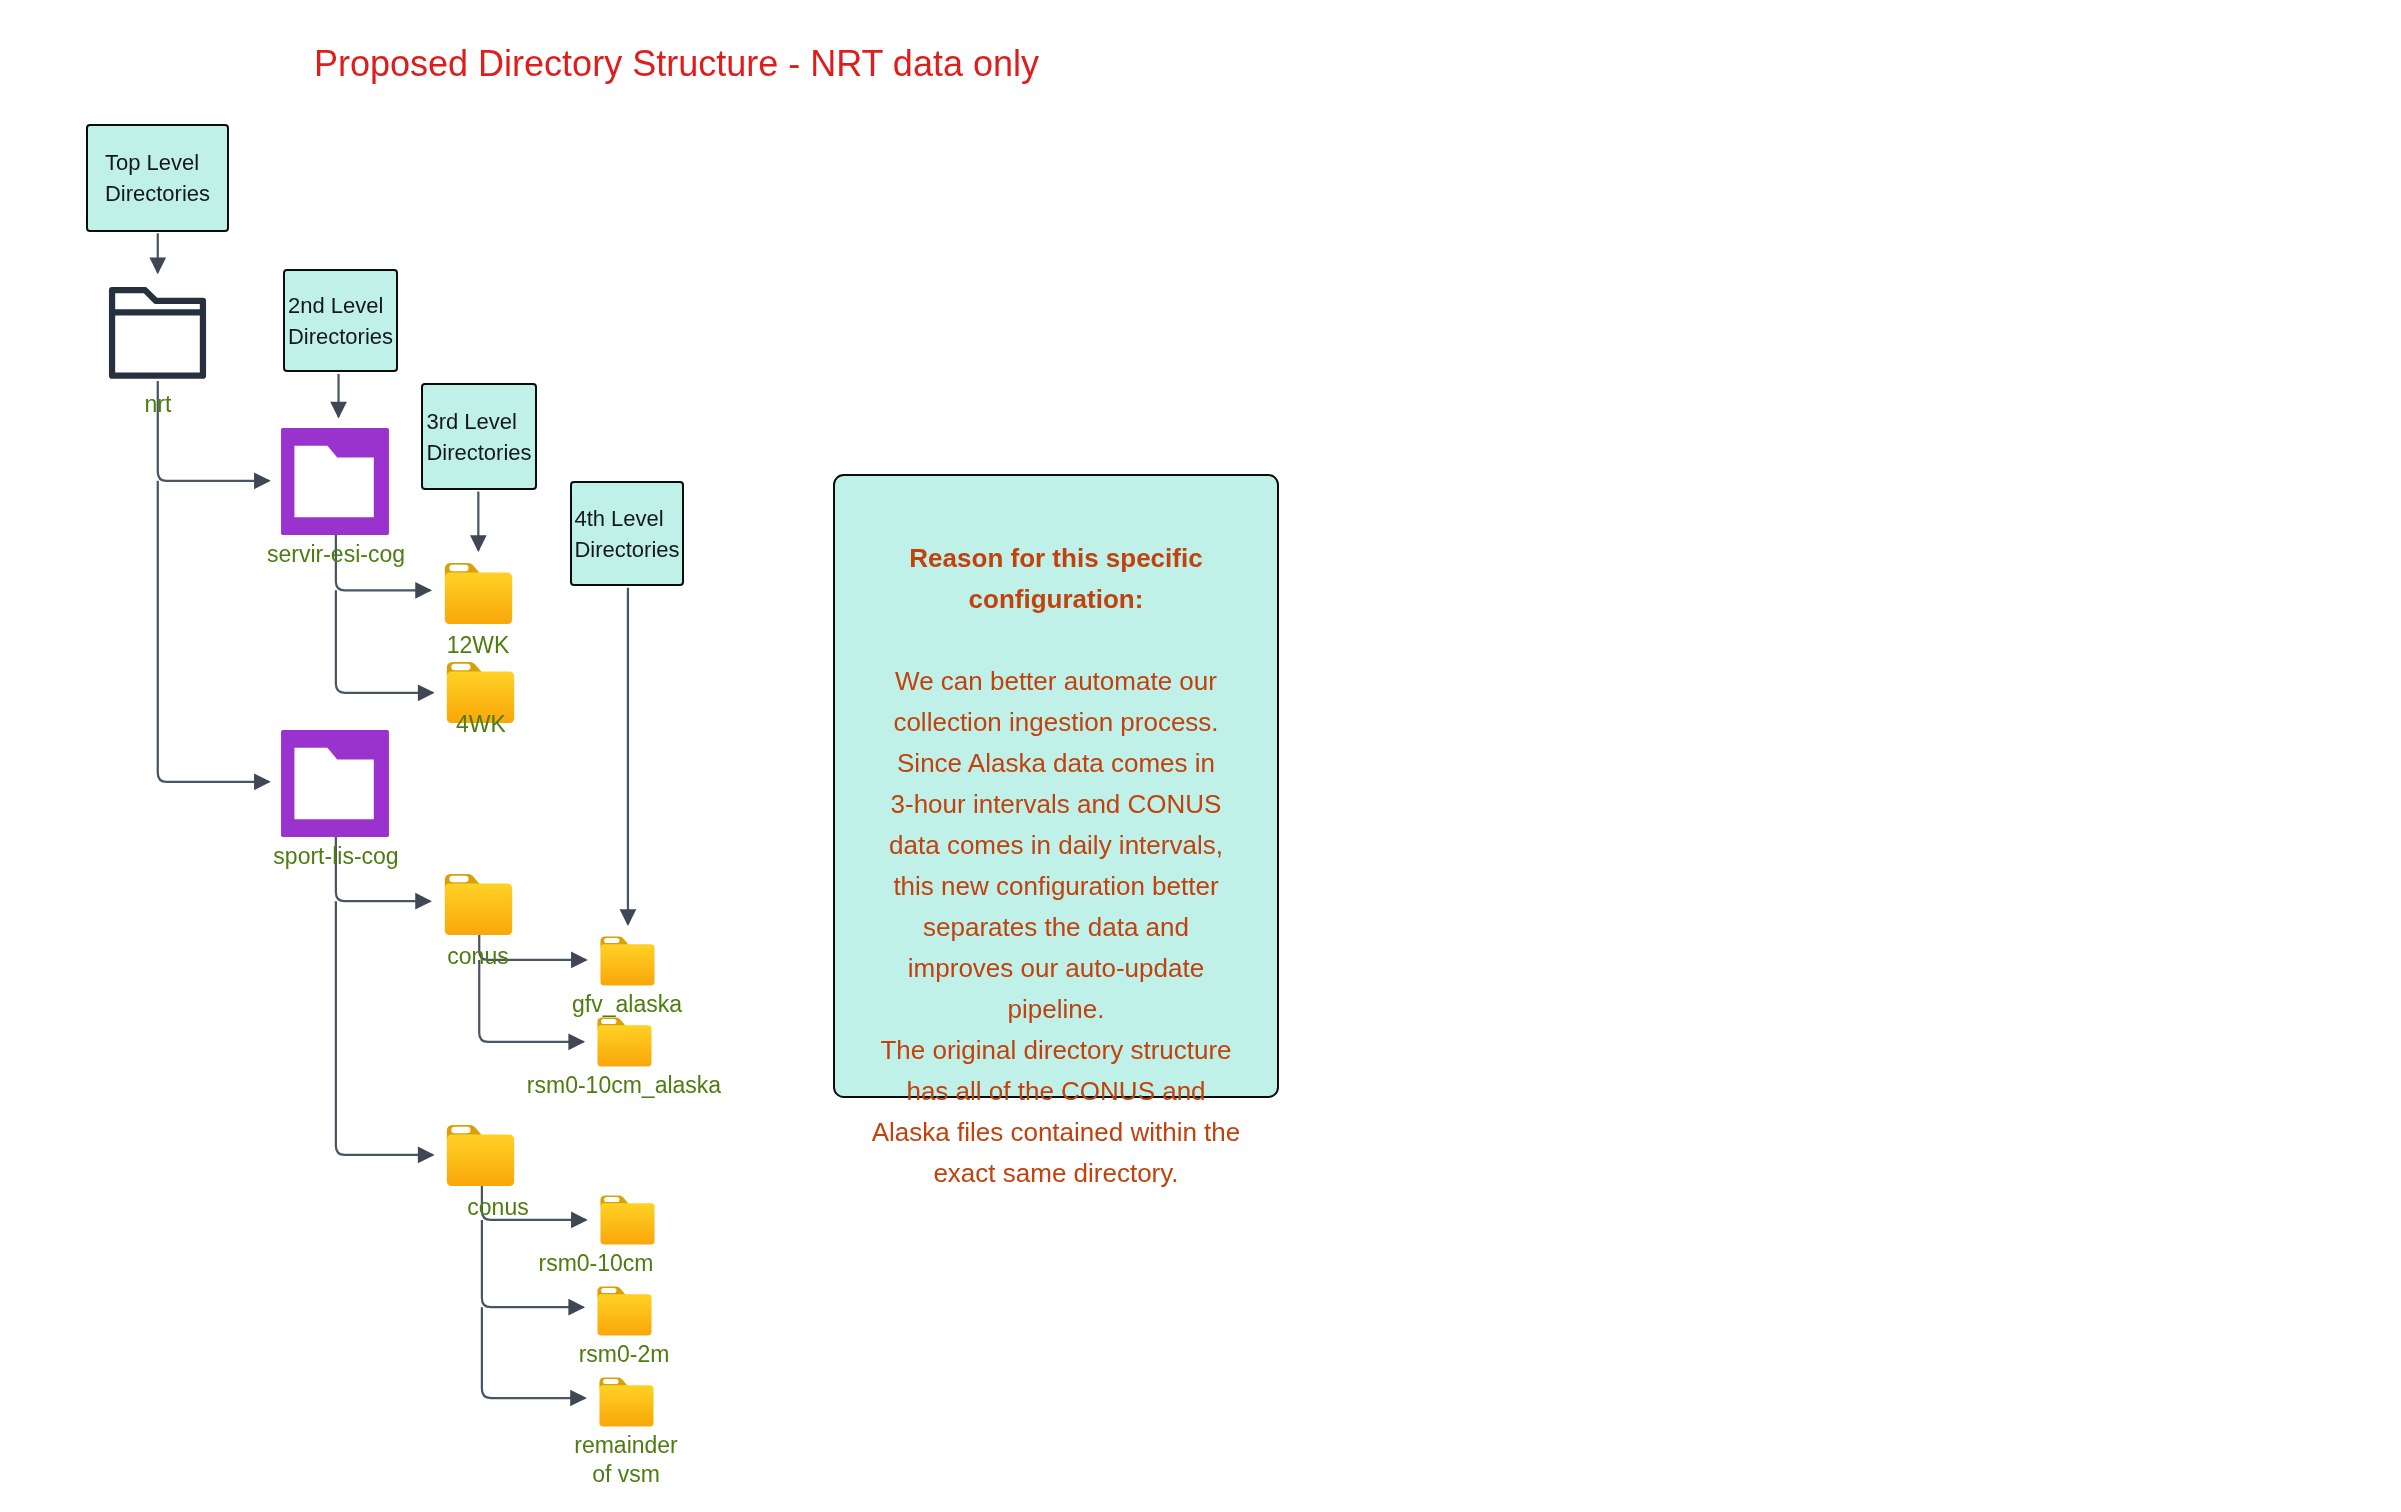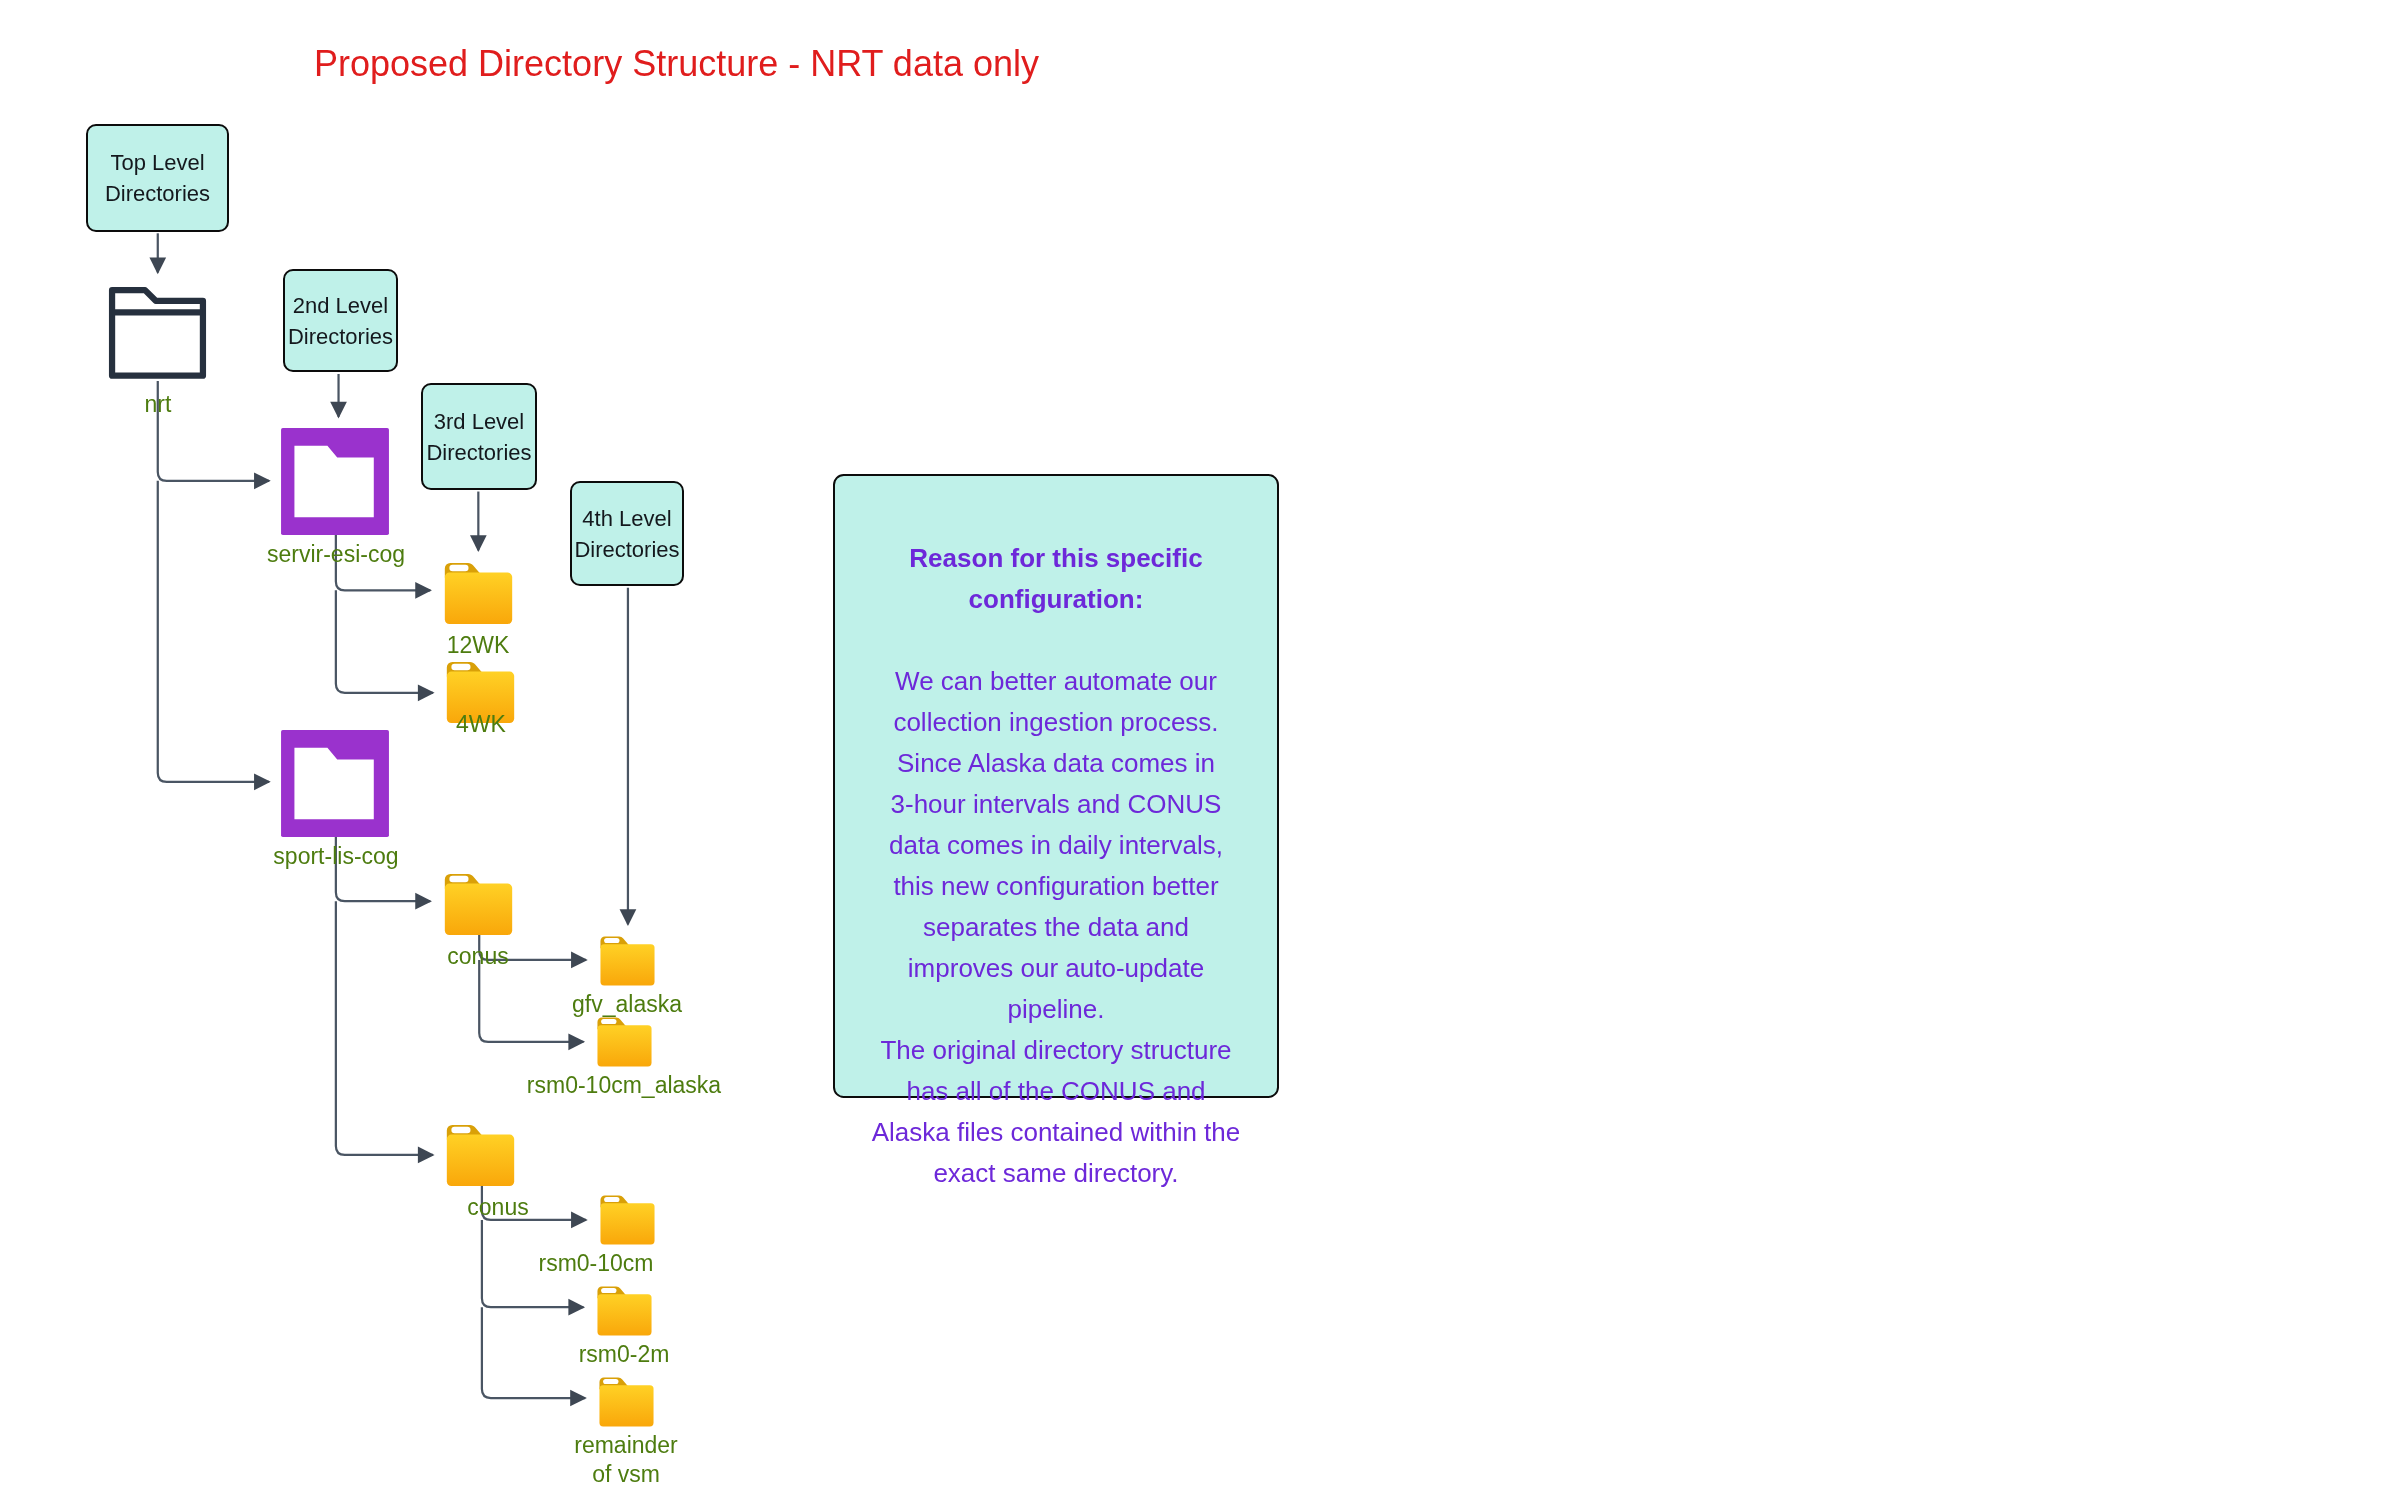--- a/index.html
+++ b/index.html
@@ -6,37 +6,37 @@
   #canvas {
     position:relative; width:2401px; height:1512px; background:#ffffff;
     font-family:"Liberation Sans", sans-serif; color:#101318; overflow:hidden;padding-left:20px;
   }
   #title {
     position:absolute; left:314px; top:43px; font-size:36px; font-weight:500;
     color:#e01d1d; white-space:nowrap;
   }
   svg.connectors { position:absolute; left:0; top:0; }
   .lvlbox {
-    position:absolute; background:#bff1e9; border:2.7px solid #0c0c0c; border-radius:10px;
+    position:absolute; background:#bff1e9; border:2.7px solid #0c0c0c; border-radius:4px;
     box-sizing:border-box; display:flex; align-items:center; justify-content:center;
-    text-align:center; font-size:22px; line-height:31px; color:#14181d; white-space:pre-line;
+    font-size:22px; line-height:31px; color:#14181d; white-space:pre-line;
   }
   #lvl-top  { left:86px;  top:124px; width:143px; height:108px; }
   #lvl-2    { left:283px; top:269px; width:115px; height:103px; }
   #lvl-3    { left:421px; top:383px; width:116px; height:107px; }
   #lvl-4    { left:570px; top:481px; width:114px; height:105px; }
   .folder { position:absolute; line-height:0; }
   .flabel {
     position:absolute; transform:translateX(-50%); text-align:center;
     font-size:23px; line-height:29px; color:#4d7c0f; white-space:pre-line;
   }
   #note {
     position:absolute; left:833px; top:474px; width:446px; height:624px;
     background:#bff1e9; border:2.7px solid #0c0c0c; border-radius:10.7px; box-sizing:border-box;
-    padding:21.4px 7.1px; text-align:center; font-size:26px; line-height:41px; color:#6d28d9;
+    padding:21.4px 7.1px; text-align:center; font-size:26px; line-height:41px; color:#c2410c;
     white-space:pre-line;
   }
   #note .heading { font-weight:bold; }
   .defs-holder { position:absolute; width:0; height:0; overflow:hidden; }
 </style>
 </head>
 <body>
 
 <div id="canvas">
 

